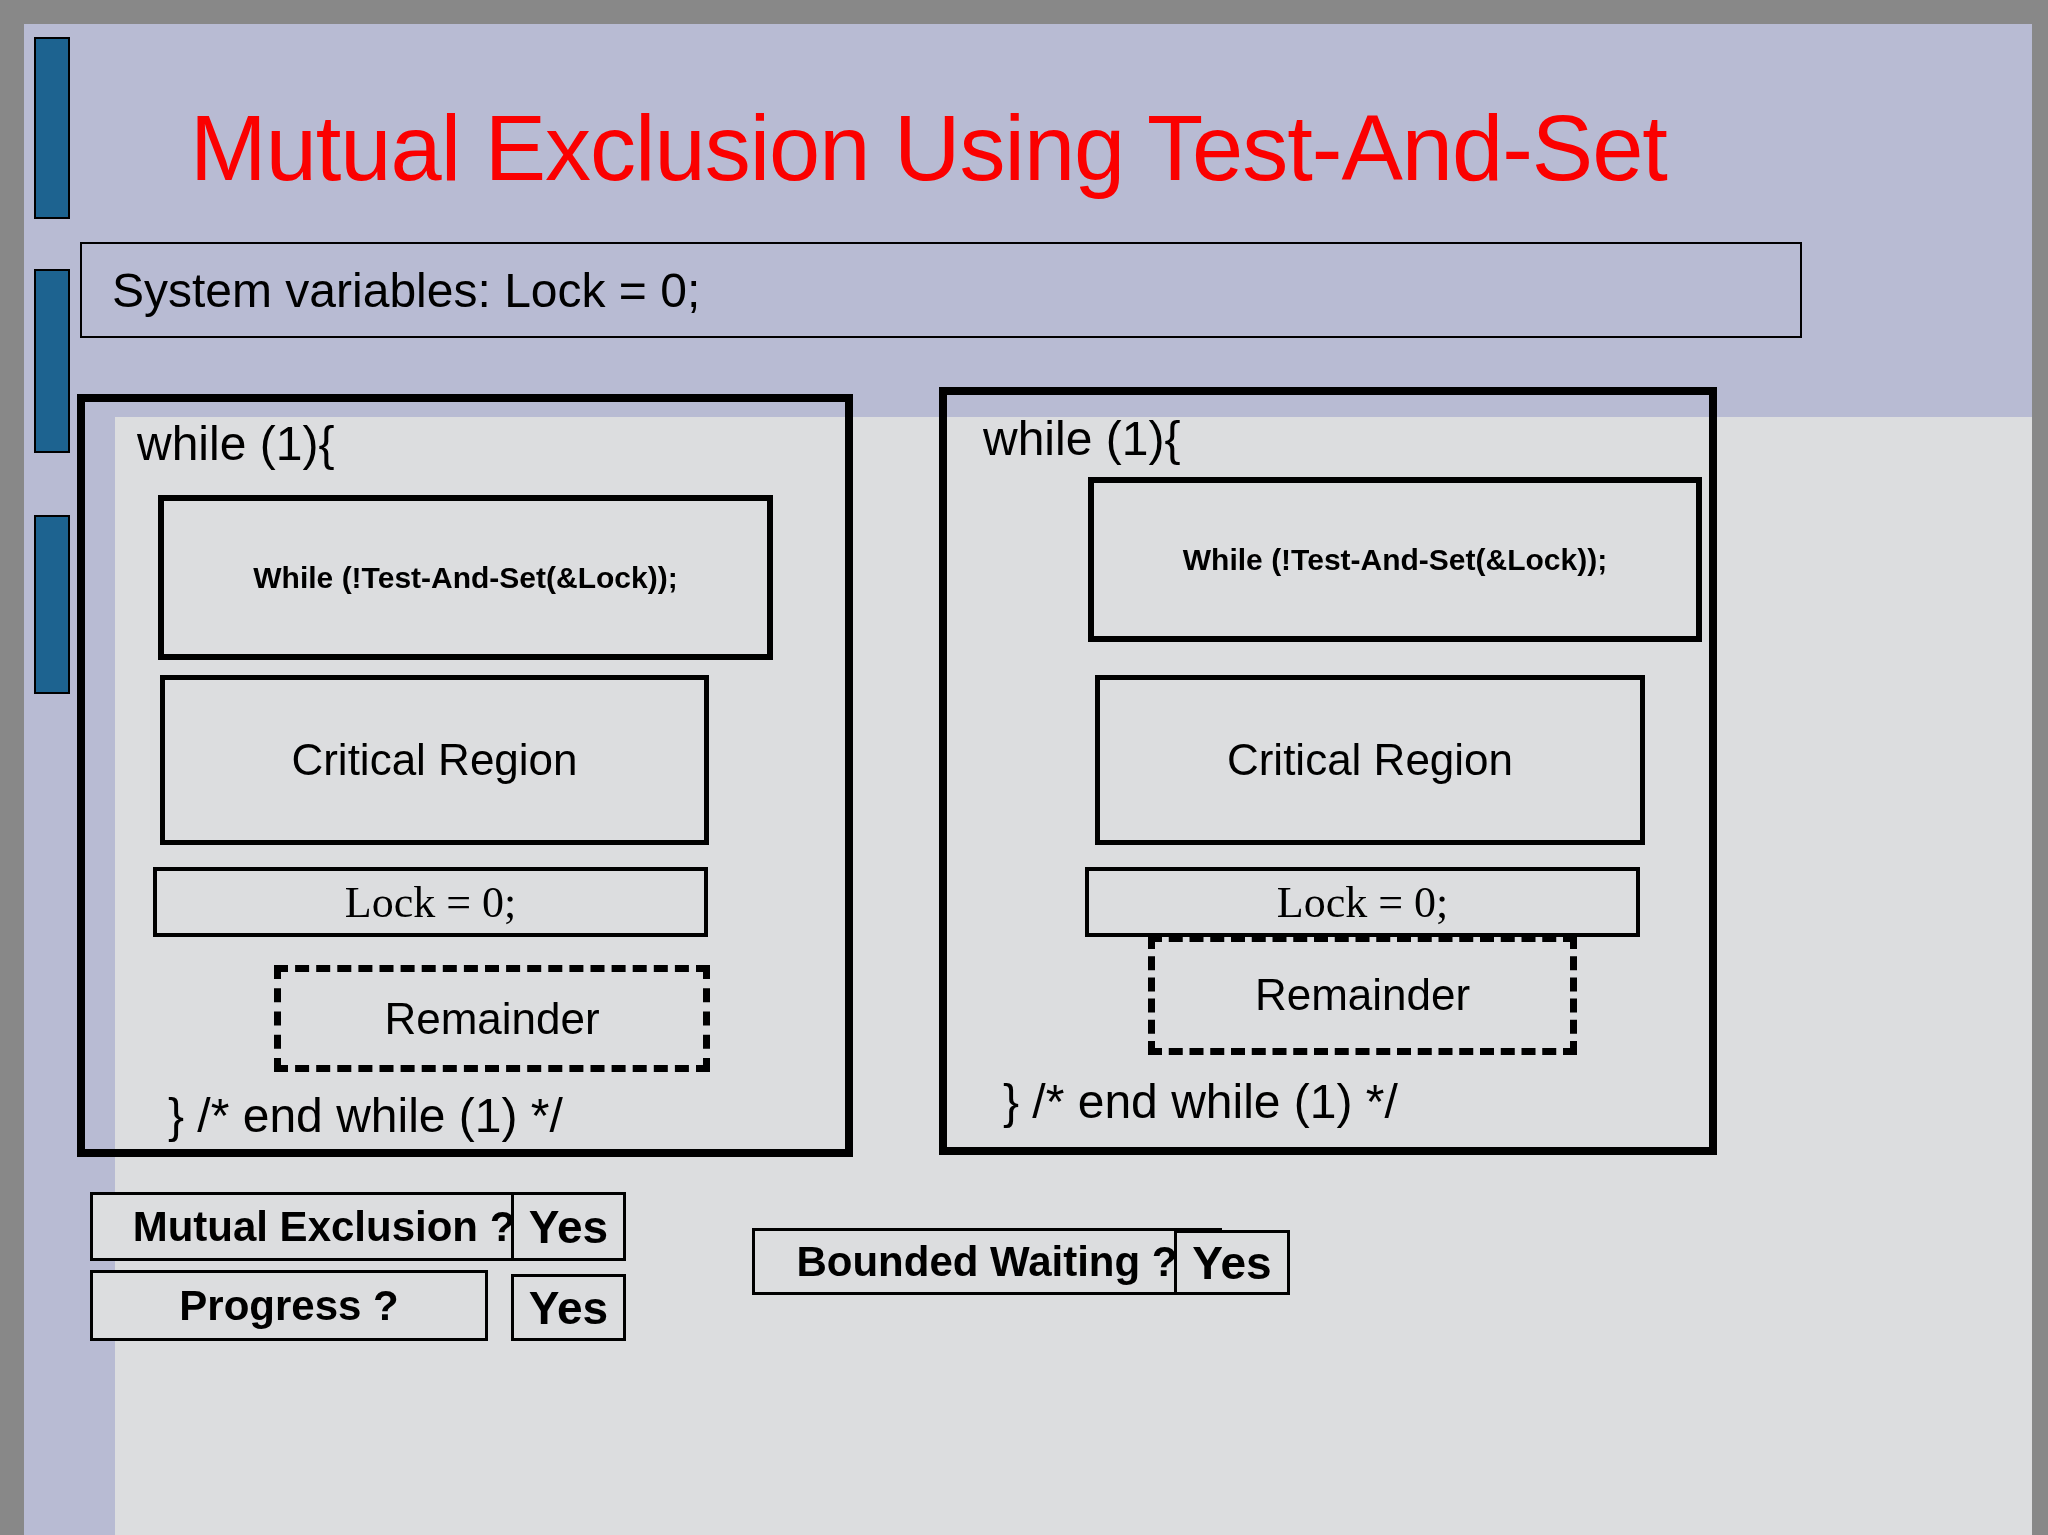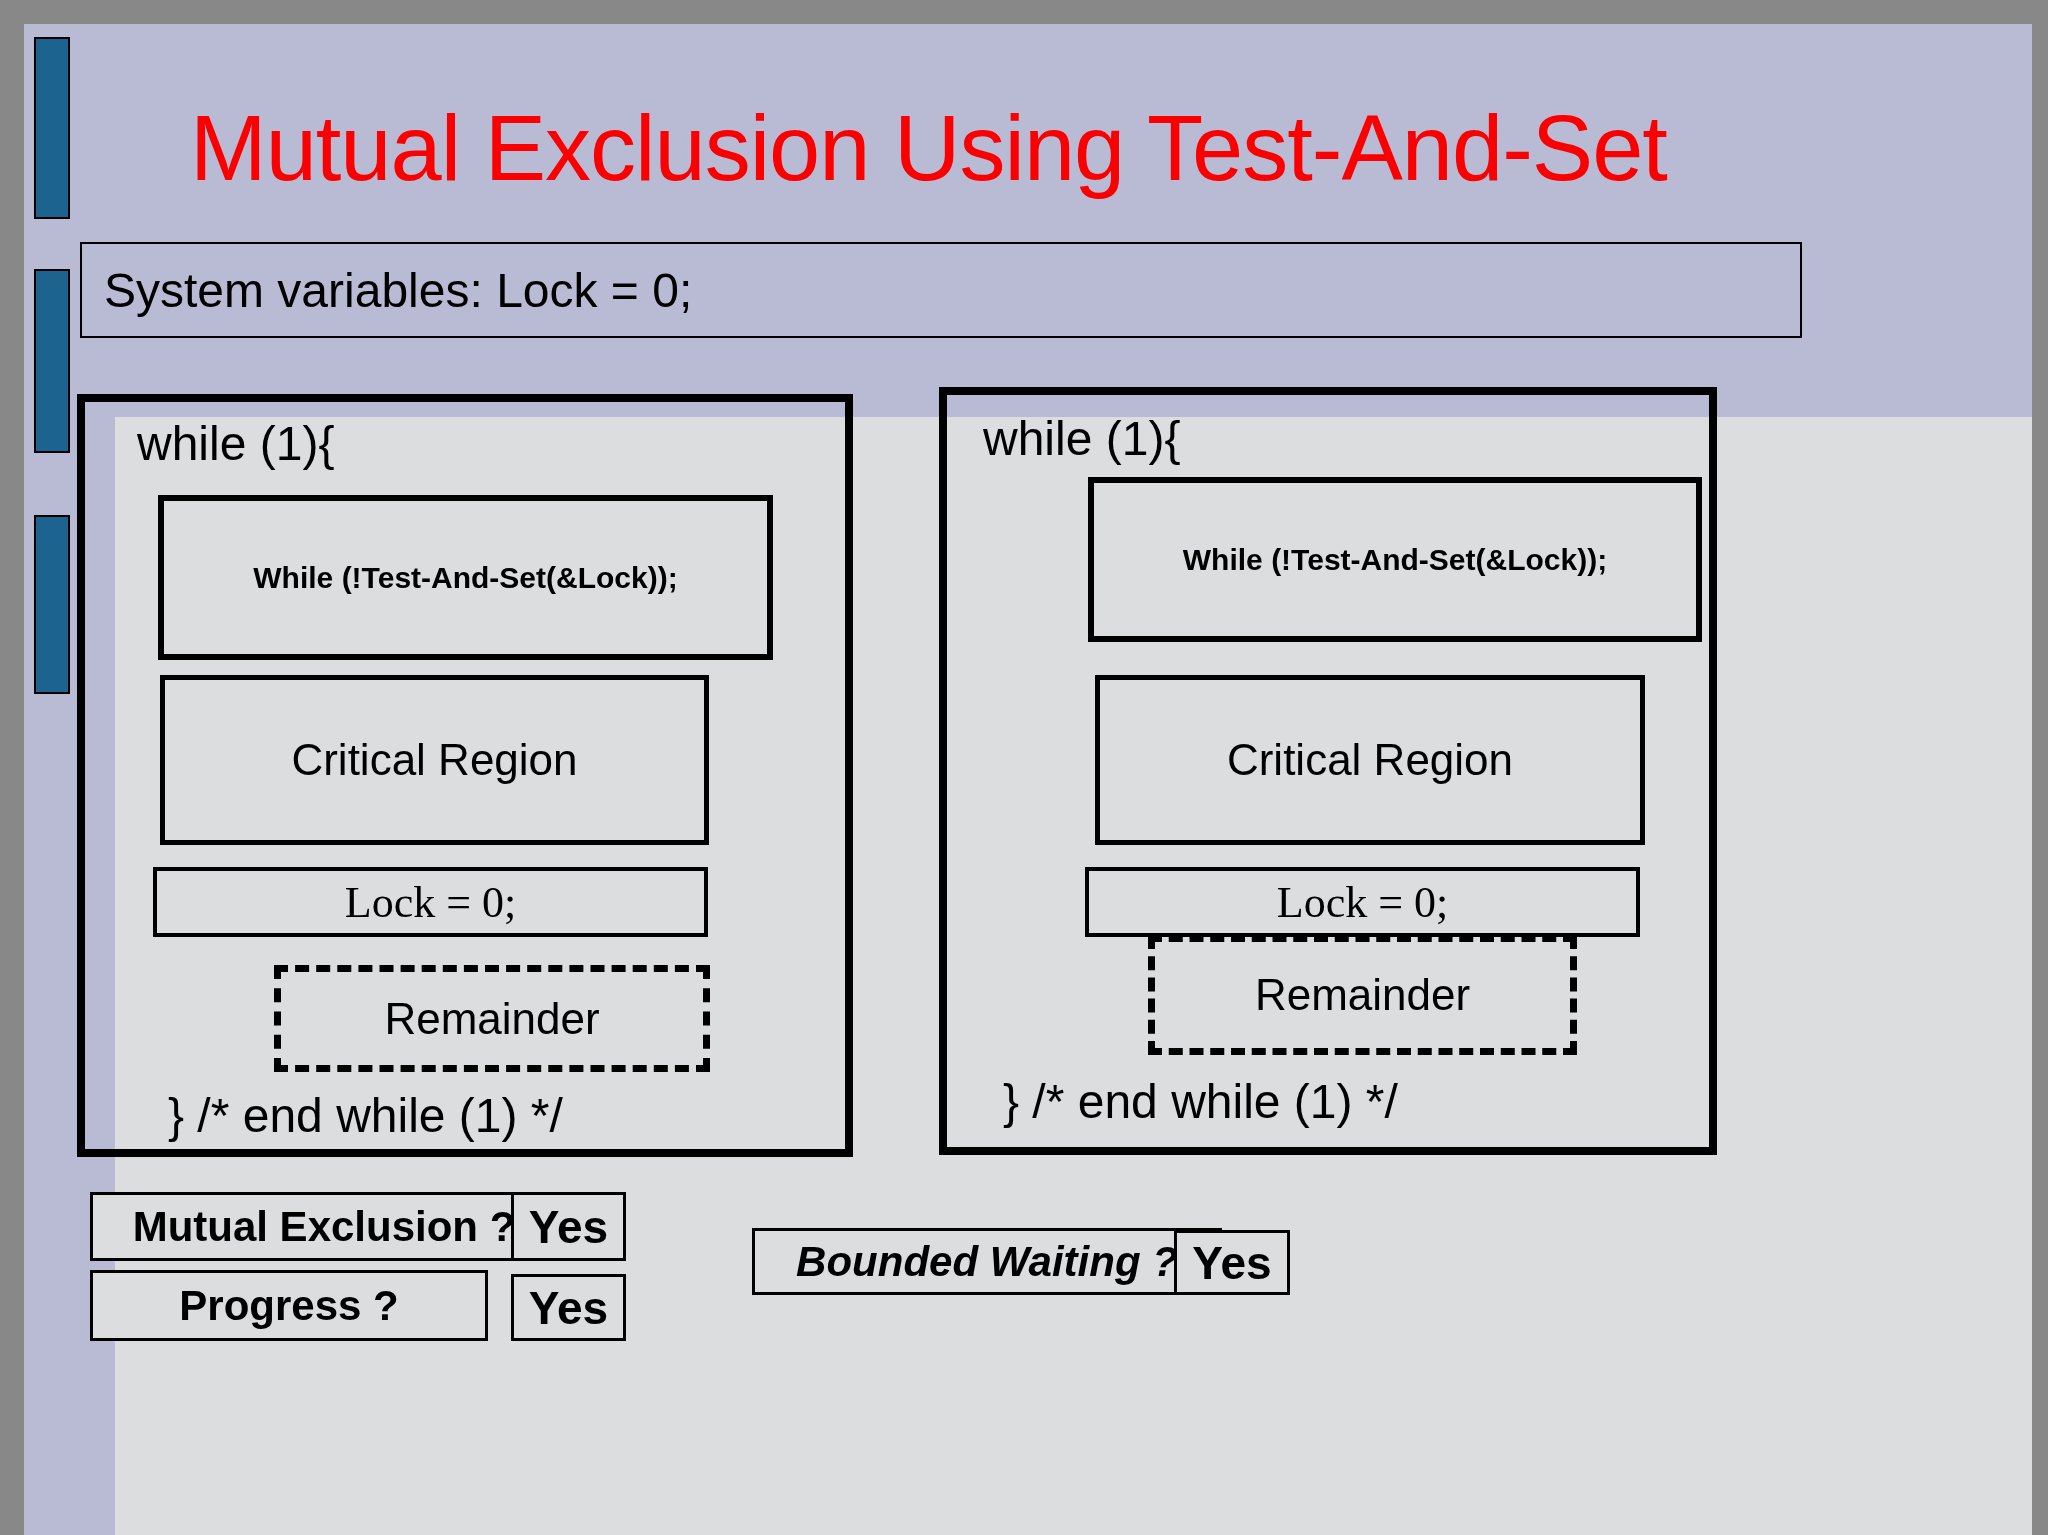--- a/index.html
+++ b/index.html
@@ -45,21 +45,21 @@
     letter-spacing: -1px;
     white-space: nowrap;
     color: var(--title-color);
   }
   .sysvar-box {
     position: absolute;
     left: 48px; top: 210px;
     width: 1722px; height: 96px;
     border: 2px solid var(--line-color);
     display: flex; align-items: center;
-    padding-left: 14px;
+    padding-left: 22px;
     font-size: 48px;
   }
   .proc-box {
     position: absolute;
     border: 8px solid var(--line-color);
     padding-left: 36px;
   }
   .proc-left  { left: 45px;  top: 362px; width: 776px; height: 763px; }
   .proc-right { left: 907px; top: 355px; width: 778px; height: 768px; }
 
@@ -107,21 +107,21 @@
     text-align: center;
     font-weight: 700;
     font-size: 42px;
     background: var(--content-bg);
   }
   .q-yes { font-size: 46px; }
   .q1-label { left: 58px;   top: 1160px; width: 468px; height: 69px; }
   .q1-yes   { left: 479px;  top: 1160px; width: 115px; height: 69px; }
   .q2-label { left: 58px;   top: 1238px; width: 398px; height: 71px; justify-content: center; }
   .q2-yes   { left: 479px;  top: 1242px; width: 115px; height: 67px; }
-  .q3-label { left: 720px;  top: 1196px; width: 470px; height: 67px; font-style: italic; }
+  .q3-label { left: 720px;  top: 1196px; width: 470px; height: 67px; }
   .q3-yes   { left: 1142px; top: 1198px; width: 116px; height: 65px; }
 </style>
 </head>
 <body>
 
 <div class="slide">
 
   <div class="content-bg"></div>
 
   <div class="accent-bar bar-1"></div>

